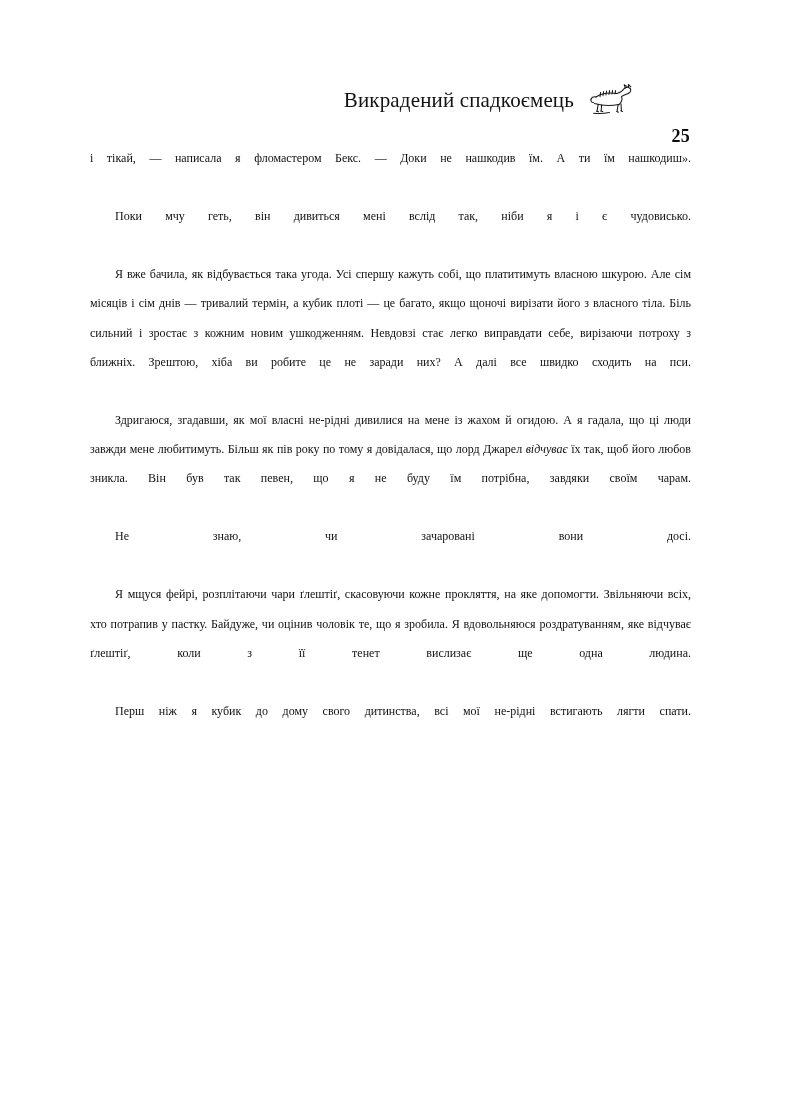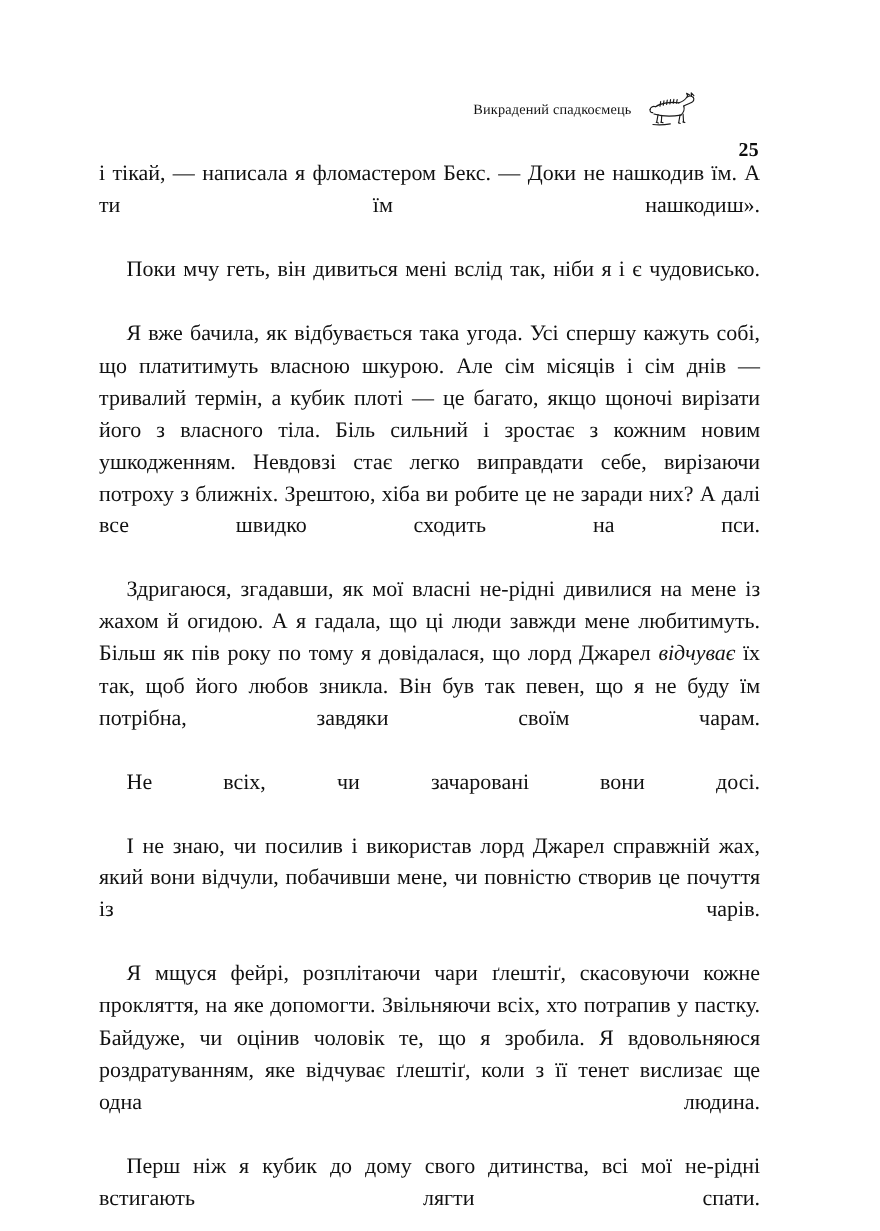--- a/index.html
+++ b/index.html
@@ -28,21 +28,21 @@
     left: 90px;
     right: 110px;
     top: 82px;
     height: 36px;
     display: flex;
     align-items: center;
     justify-content: flex-end;
     gap: 16px;
   }
   .running-head-title {
-    font-size: 13px;
+    font-size: 21px;
     letter-spacing: 0.15px;
     color: #121212;
     white-space: nowrap;
   }
   .head-ornament {
     display: block;
     width: 46px;
     height: 34px;
     flex: 0 0 auto;
   }
@@ -67,21 +67,21 @@
 
   
   .textblock {
     position: absolute;
     left: 90px;
     top: 144px;
     width: 601px;
   }
   .textblock p {
     margin: 0;
-    font-size: 20px;
+    font-size: 12px;
     line-height: 29.1px;
     text-align: justify;
     text-justify: inter-word;
     -webkit-hyphens: manual;
     hyphens: manual;
     color: #111111;
     word-spacing: 0.2px;
   }
   .textblock p.indent {
     text-indent: 25px;
@@ -151,19 +151,18 @@
 
       <span class="page-number">25</span>
     </div>
   </div>
 
   <div class="textblock" id="textblock">
       <p class="noindent"><span>і тікай, — написала я фломастером Бекс. — Доки не нашкодив їм. А ти їм нашкодиш».</span></p>
       <p class="indent"><span>Поки мчу геть, він дивиться мені вслід так, ніби я і є чудовисько.</span></p>
       <p class="indent"><span>Я вже бачила, як відбувається така угода. Усі спершу кажуть собі, що платитимуть власною шкурою. Але сім місяців і сім днів — тривалий термін, а кубик плоті — це багато, якщо щоночі вирізати його з власного тіла. Біль сильний і зростає з кожним новим ушкодженням. Невдовзі стає легко виправдати себе, вирізаючи потроху з ближніх. Зрештою, хіба ви робите це не заради них? А далі все швидко сходить на пси.</span></p>
       <p class="indent"><span>Здригаюся, згадавши, як мої власні не-рідні дивилися на мене із жахом й огидою. А я гадала, що ці люди завжди мене любитимуть. Більш як пів року по тому я довідалася, що лорд Джарел </span><em>відчуває</em><span> їх так, щоб його любов зникла. Він був так певен, що я не буду їм потрібна, завдяки своїм чарам.</span></p>
-      <p class="indent"><span>Не всіх, чи зачаровані вони досі.</span></p>
-      <p class="indent"><span>І не знаю, чи посилив і використав лорд Джарел справжній жах, який вони відчули, побачивши мене, чи повністю створив це почуття із чарів.</span></p>
+      <p class="indent"><span>Не знаю, чи зачаровані вони досі.</span></p>
       <p class="indent"><span>Я мщуся фейрі, розплітаючи чари ґлештіґ, скасовуючи кожне прокляття, на яке допомогти. Звільняючи всіх, хто потрапив у пастку. Байдуже, чи оцінив чоловік те, що я зробила. Я вдовольняюся роздратуванням, яке відчуває ґлештіґ, коли з її тенет вислизає ще одна людина.</span></p>
       <p class="indent"><span>Перш ніж я кубик до дому свого дитинства, всі мої не-рідні встигають лягти спати.</span></p>
     </div>
 
 </div>
 
 </body></html>

